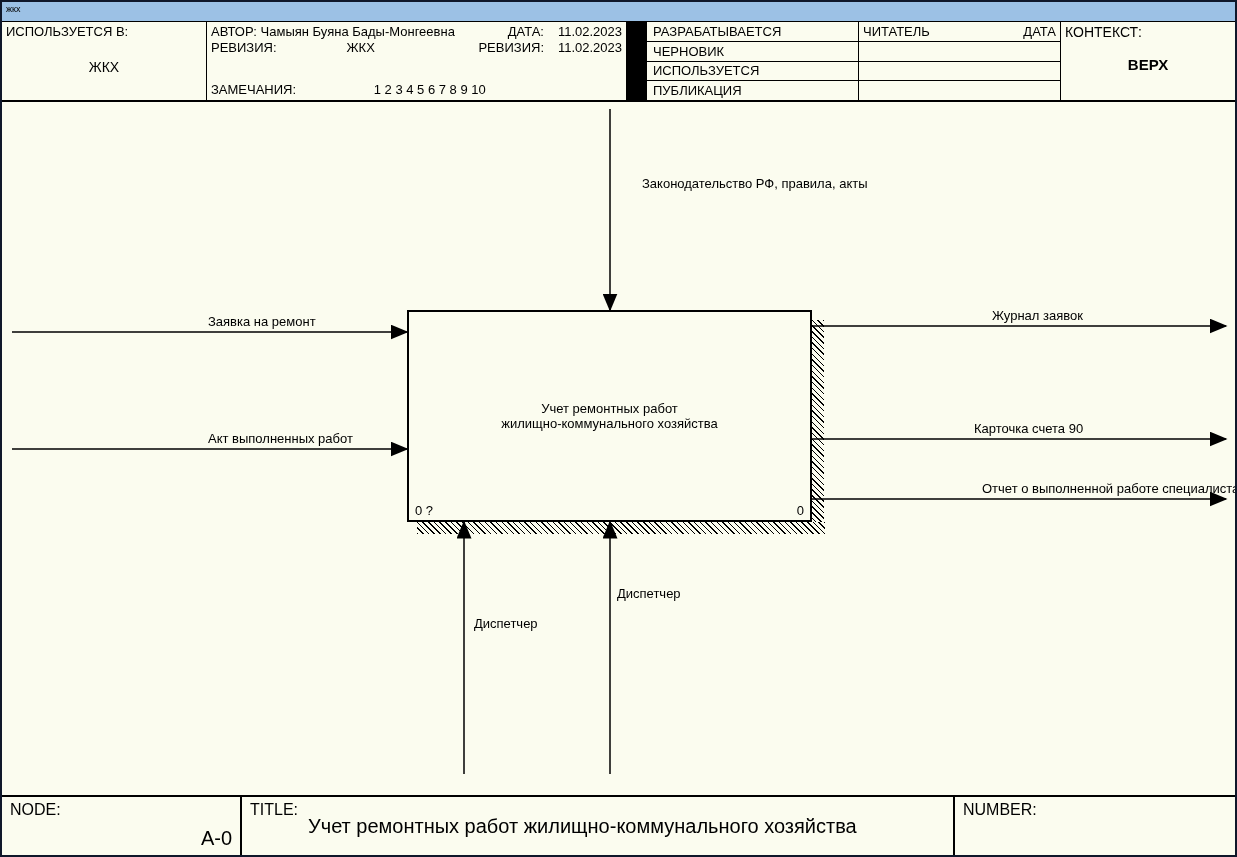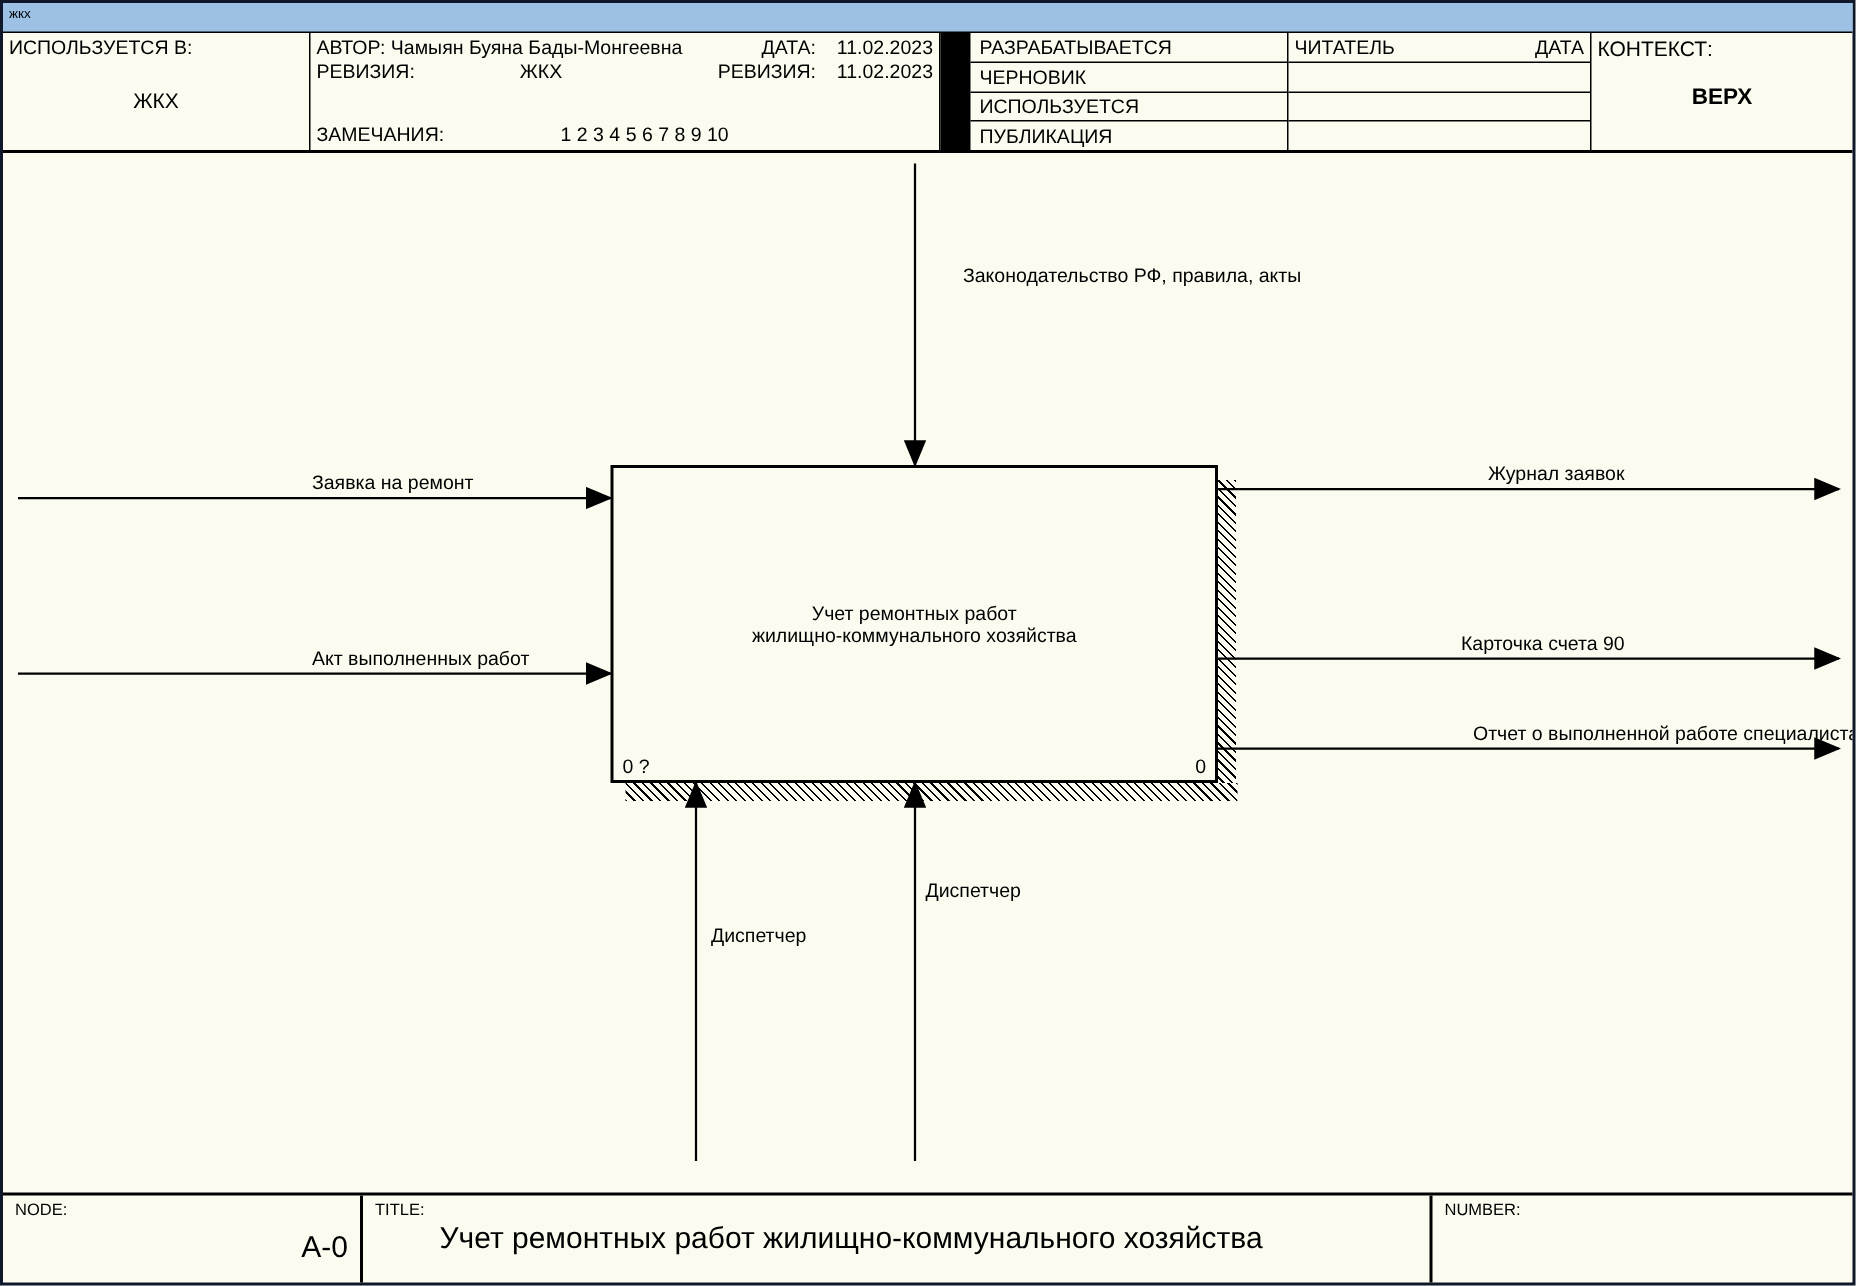--- a/index.html
+++ b/index.html
@@ -71,21 +71,21 @@
   }
   .footer-col {
     border-right: 2px solid #000;
     padding: 4px 8px;
     position: relative;
   }
   .footer-col.last { border-right: none; }
   .fc-node { width: 240px; }
   .fc-title { flex: 1; display:flex; align-items:center; }
   .fc-num { width: 280px; }
-  .footer-label { font-size: 11px; }
+  .footer-label { font-size: 16px; }
   .footer-node-val { text-align:right; font-size:20px; margin-top:8px; }
   .footer-title-val { font-size:20px; margin-left:10px; }
   svg { position:absolute; left:0; top:0; }
   .activity-box {
     position:absolute;
     border: 2px solid #000;
     background: #fbfcef;
     text-align:center;
     display:flex;
     flex-direction:column;

